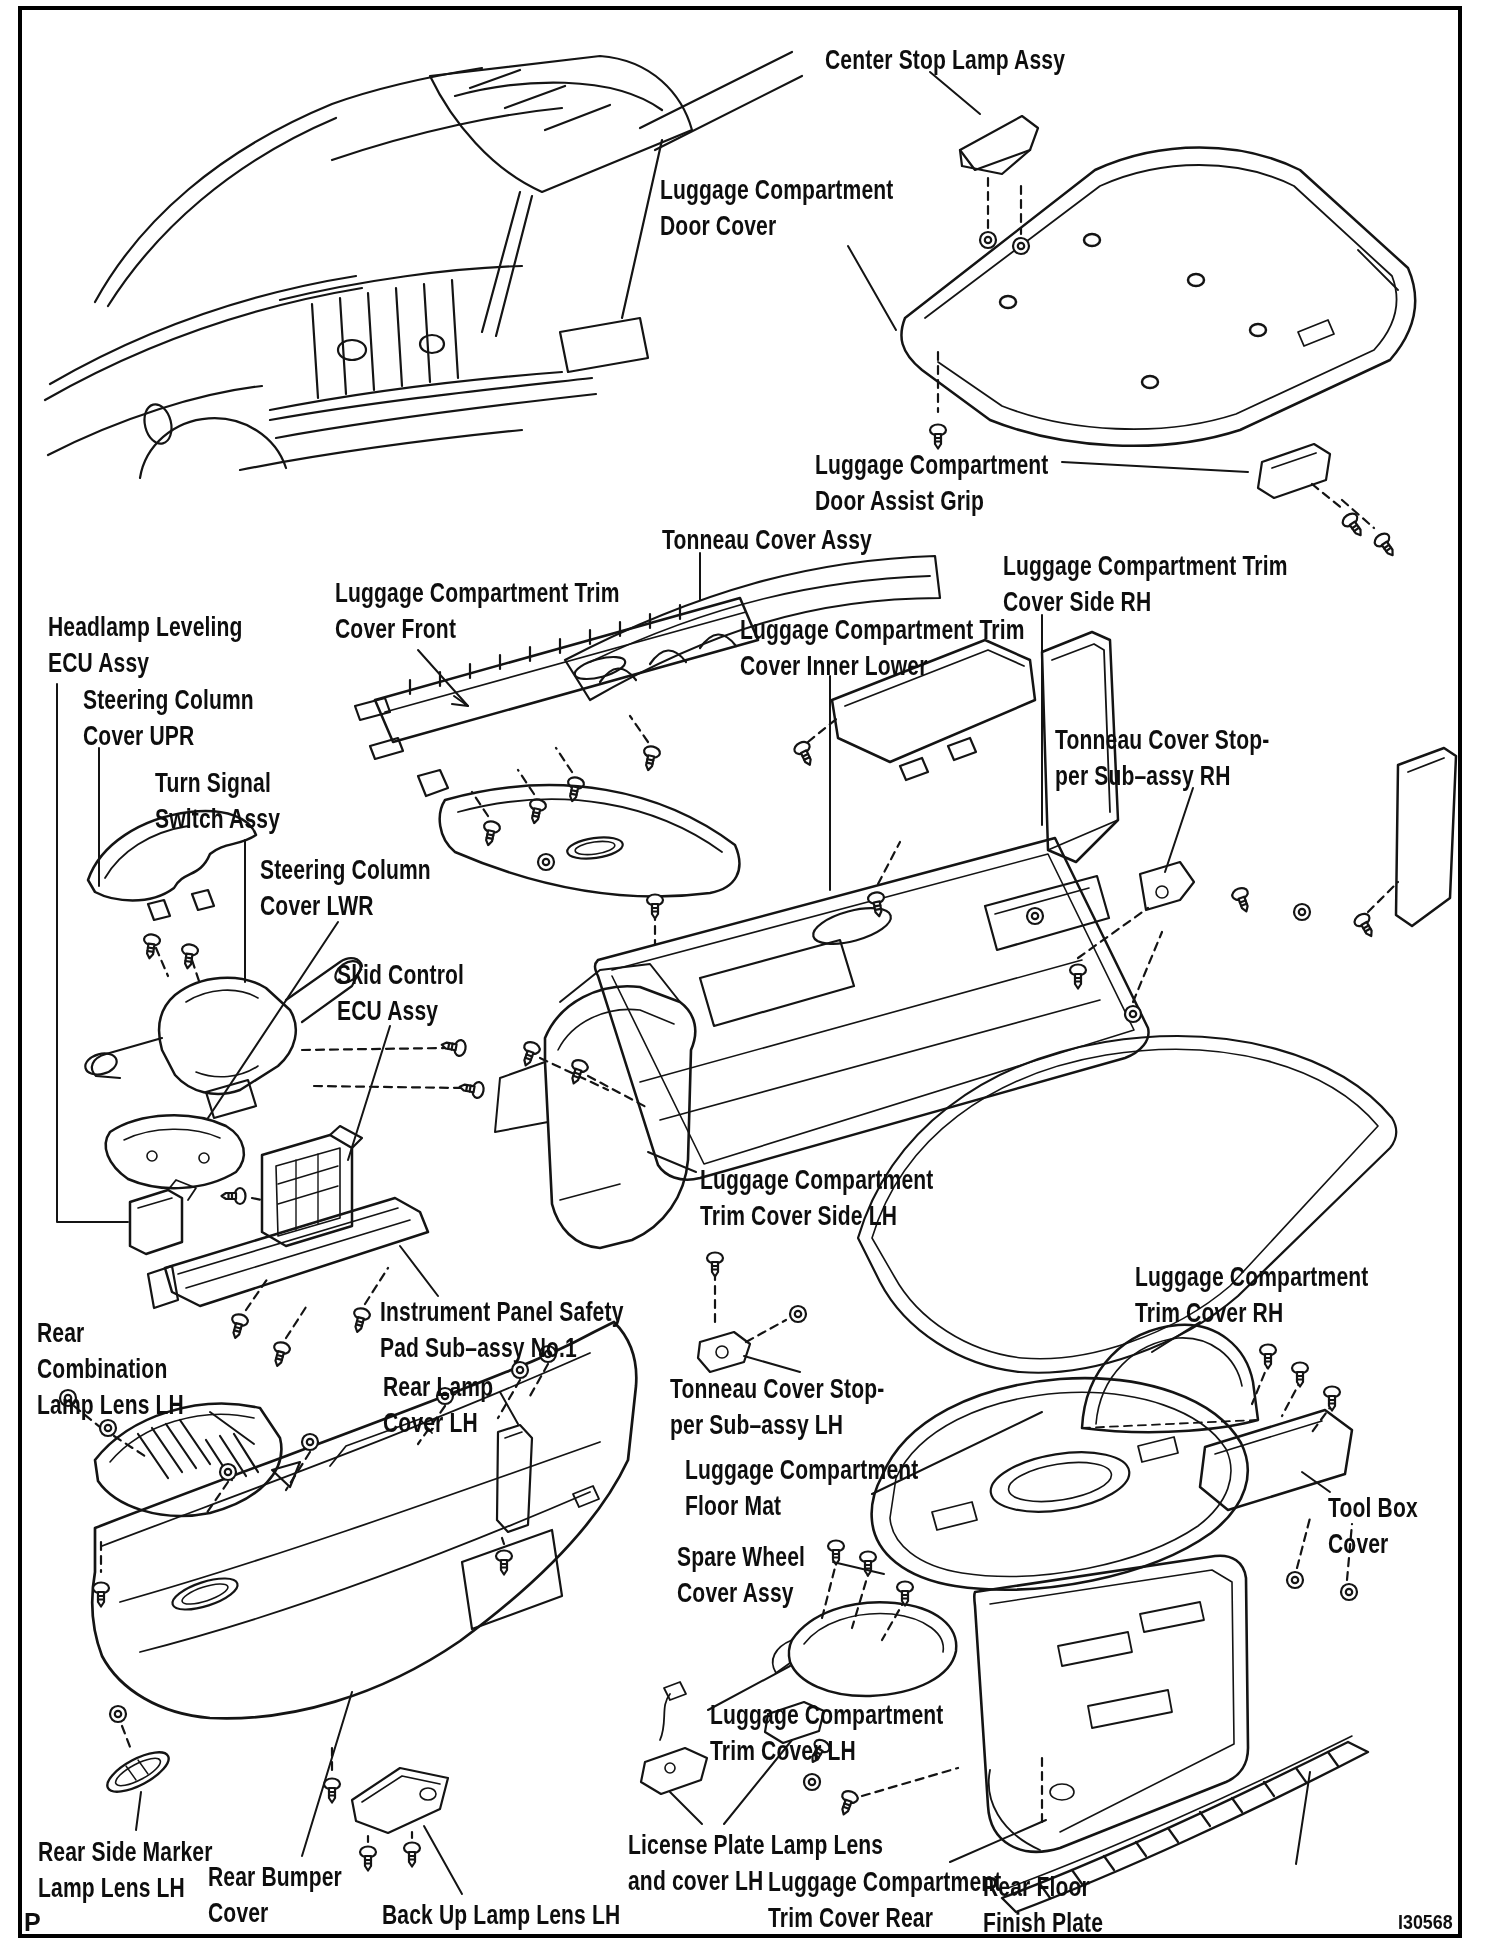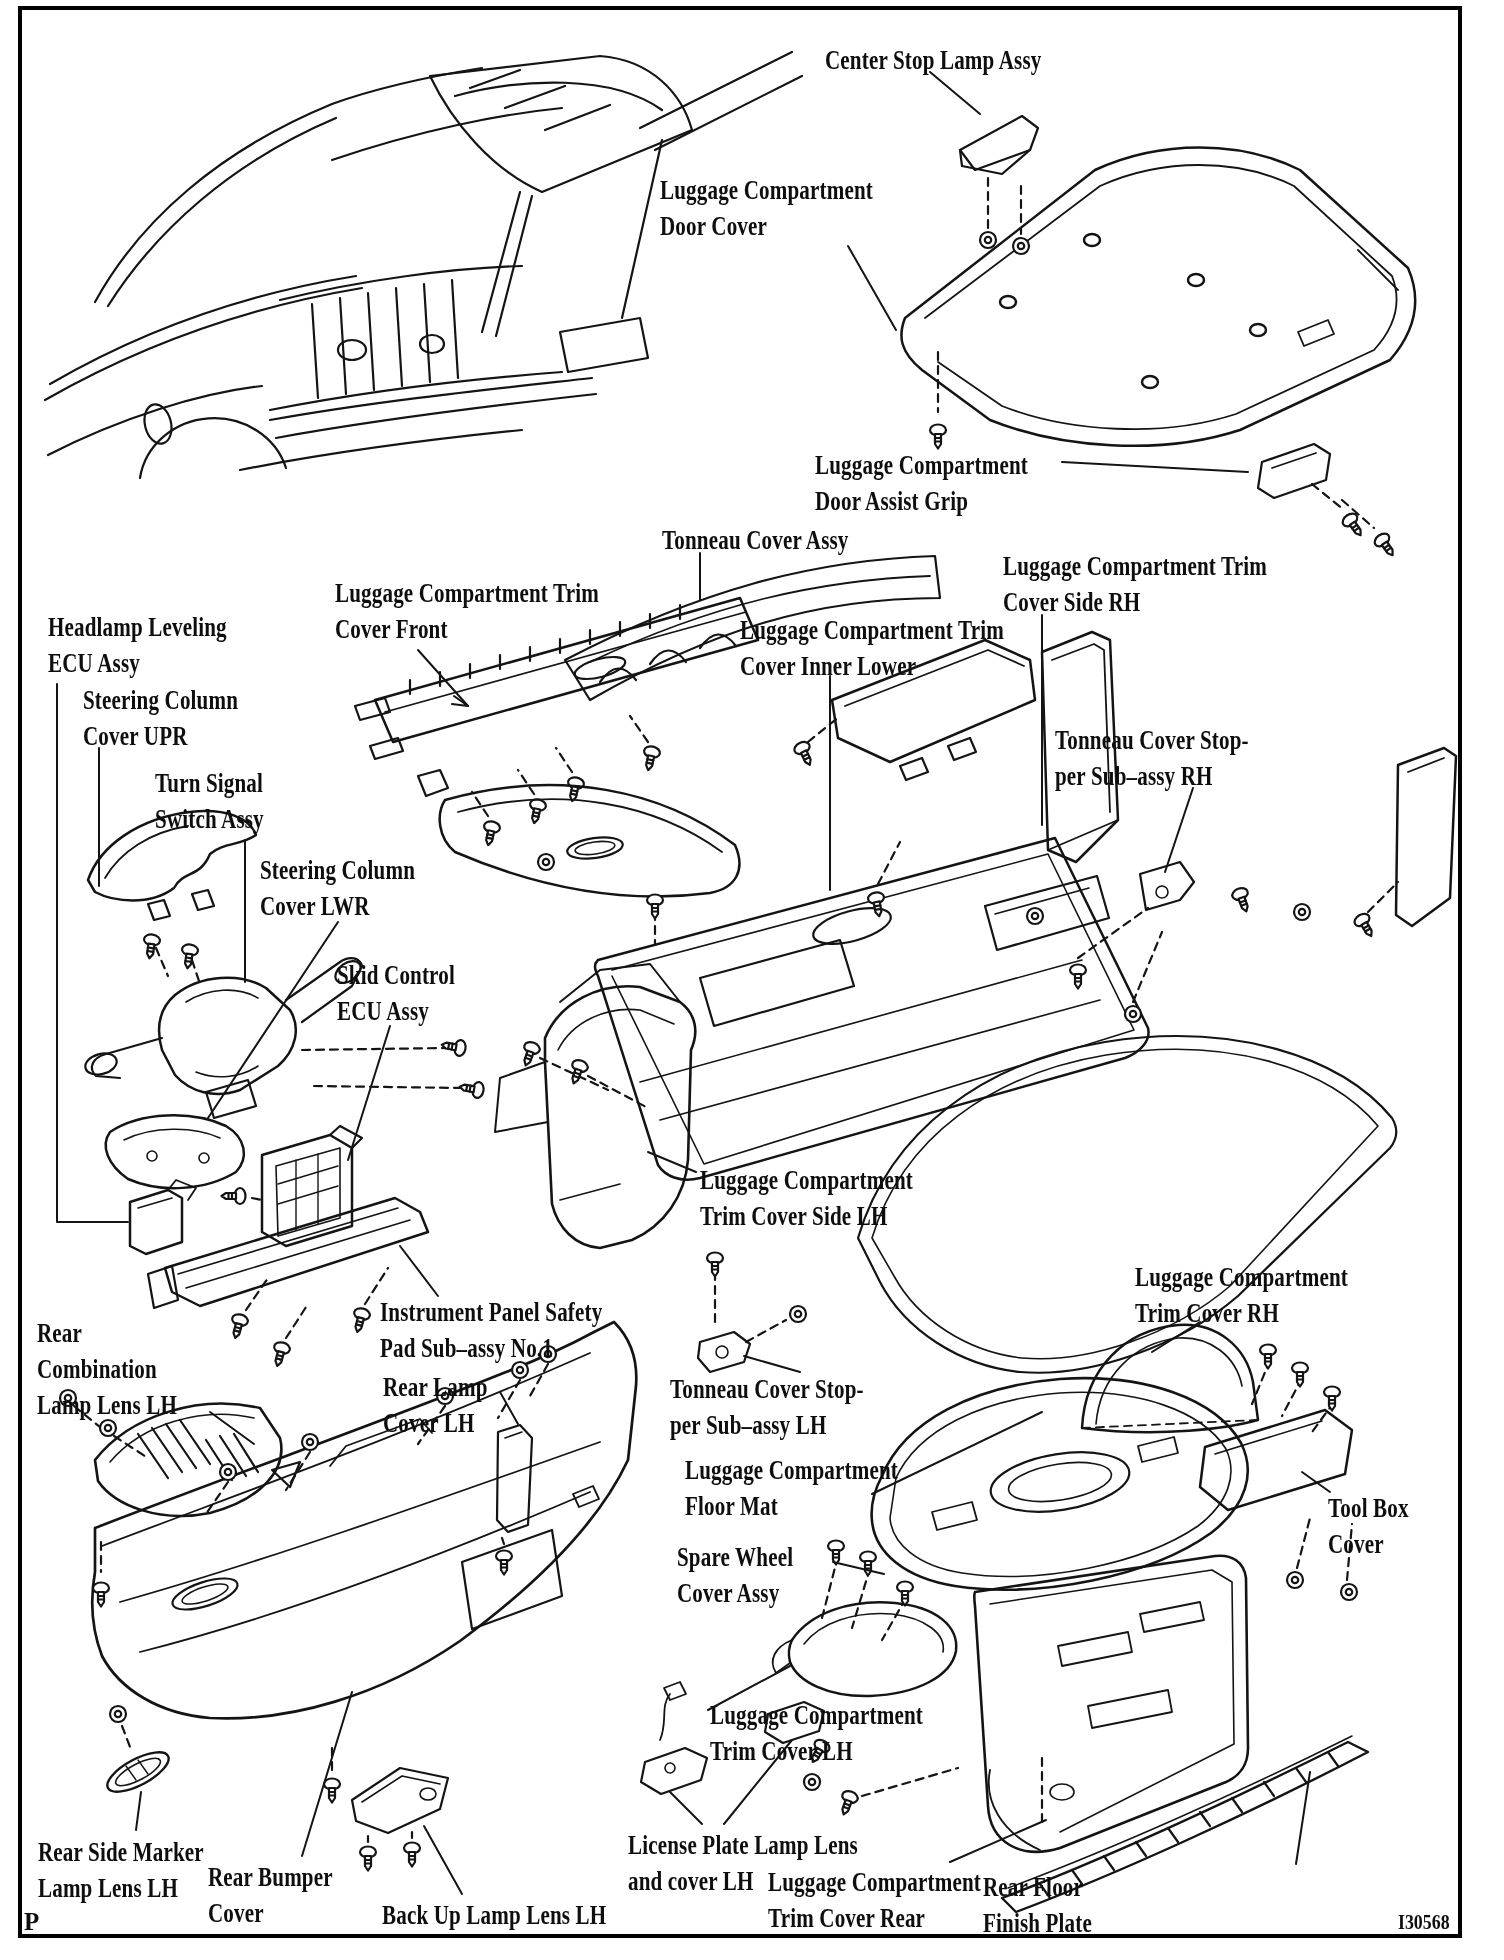--- a/index.html
+++ b/index.html
@@ -1,17 +1,17 @@
 <!DOCTYPE html>
 <html><head>
 <meta charset="utf-8">
 <style>
   html,body{margin:0;padding:0;background:#ffffff;}
   .page{position:relative;width:1504px;height:1960px;background:#ffffff;overflow:hidden;
-        font-family:Liberation Serif, serif;}
+        font-family:Liberation Sans, sans-serif;}
   .frame{position:absolute;left:18px;top:6px;width:1444px;height:1932px;
          border:4px solid #000;box-sizing:border-box;}
   .art{position:absolute;left:0;top:0;width:1504px;height:1960px;}
   .lbl{position:absolute;color:#0e0e0e;font-size:27px;font-weight:bold;line-height:36px;
        white-space:nowrap;transform:scale(0.78,1);transform-origin:0 0;letter-spacing:.2px;}
   .mark{position:absolute;color:#0e0e0e;font-weight:bold;}
   .code{font-size:21px;transform:scale(.85,1);transform-origin:0 0;}
   .pmark{font-size:25px;}
 </style>
 </head>

